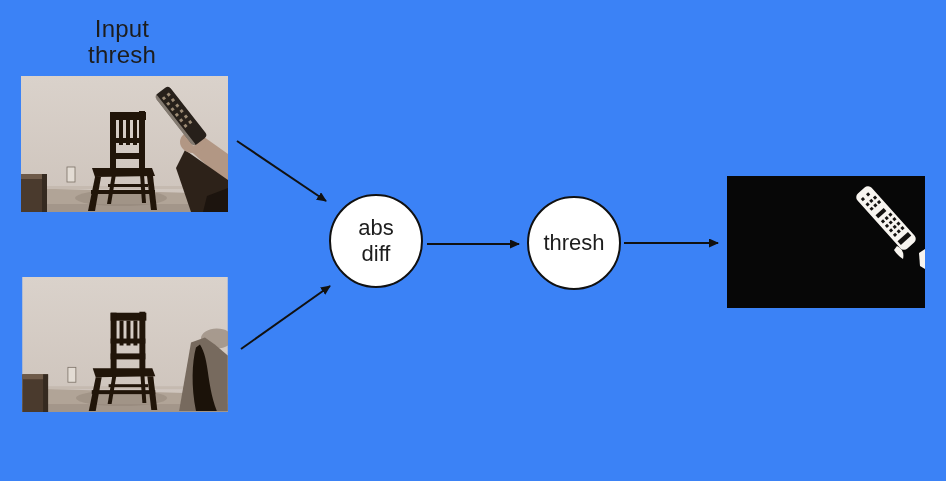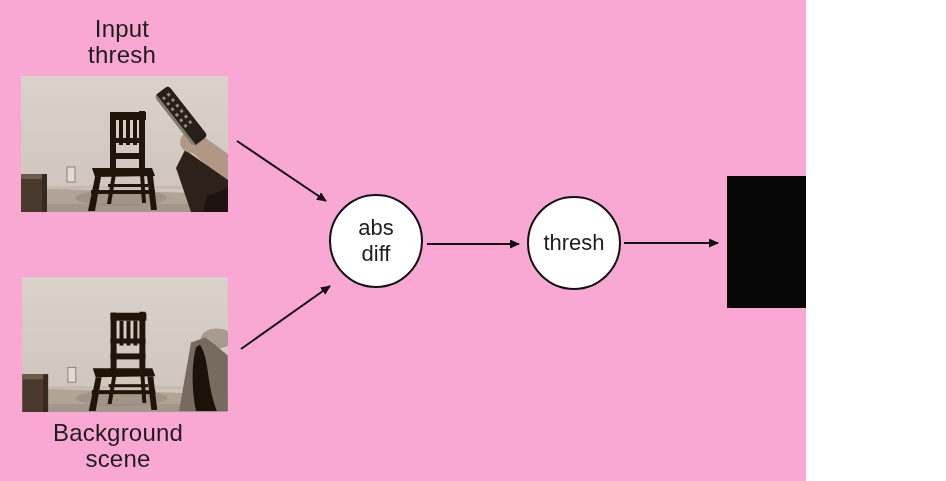--- a/index.html
+++ b/index.html
@@ -3,23 +3,23 @@
 <meta charset="utf-8">
 <style>
   html, body {
     margin: 0;
     padding: 0;
     background: #ffffff;
     font-family: "Liberation Sans", "DejaVu Sans", sans-serif;
   }
   #canvas {
     position: relative;
-    width: 806px;
+    width: 946px;
     height: 481px;
-    background: #f9a8d4;
+    background: #3b82f6;
     overflow: hidden;
   }
 
   .caption {
     position: absolute;
     width: 160px;
     text-align: center;
     color: #1d1d1d;
     font-size: 24px;
     line-height: 26px;
@@ -178,24 +178,20 @@
       </g>
 
       <g>
         <ellipse cx="196" cy="62" rx="16" ry="10" fill="#9b8d81" opacity="0.8"></ellipse>
         <polygon points="170,66 184,61 194,68 207,79 207,135 158,135" fill="#776a5e"></polygon>
         <path d="M179,68 C 189,84 185,105 196,135 L 175,135 C 170,110 171,86 175,71 Z" fill="#1b1209"></path>
       </g>
     </svg>
   </div>
 
-  <div class="caption" style="left:38px; top:420px;">
-    <span>Background</span>
-    <span>scene</span>
-  </div>
 
   <div class="node-circle" style="left:527px; top:196px;">
     <span>thresh</span>
   </div>
 
   <div class="node-circle" style="left:329px; top:194px;">
     <span>abs</span>
     <span>diff</span>
   </div>
 

